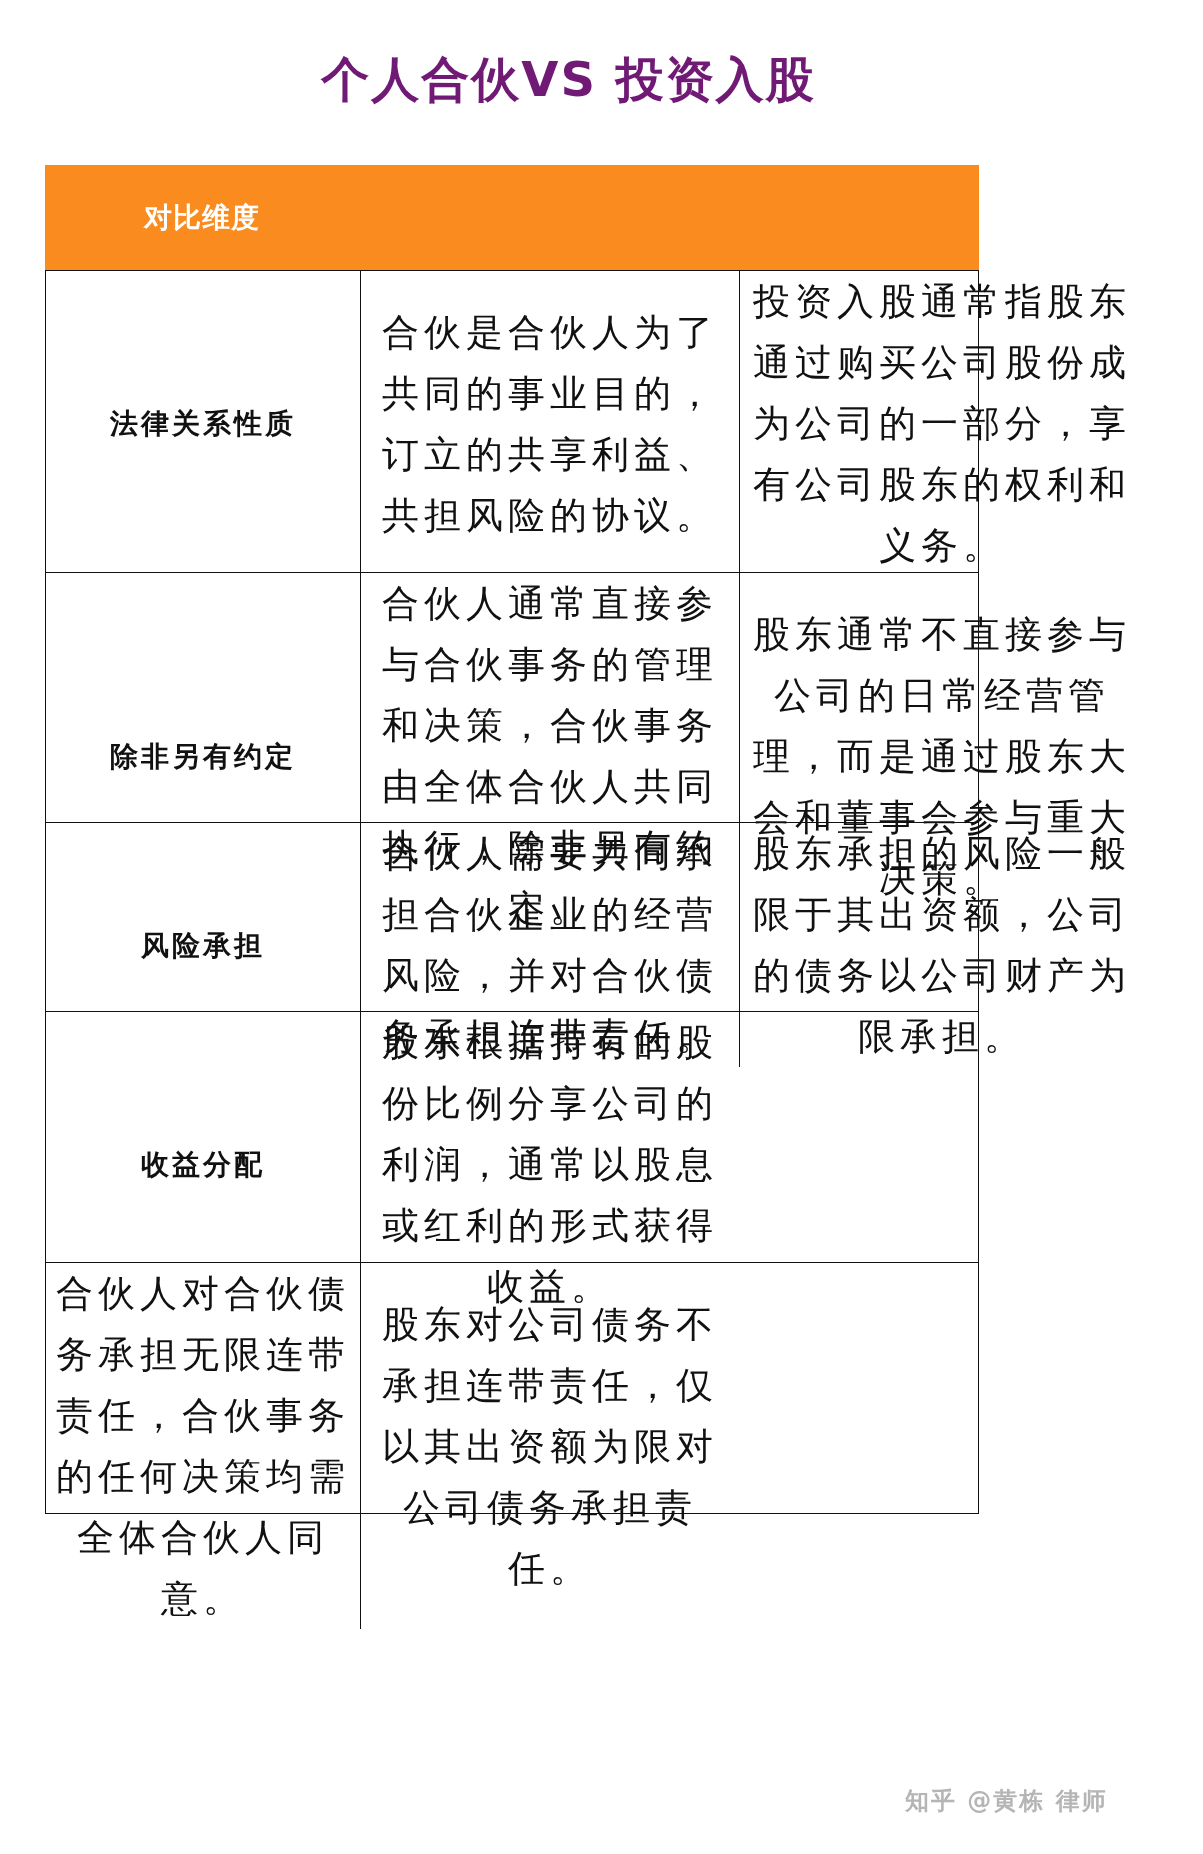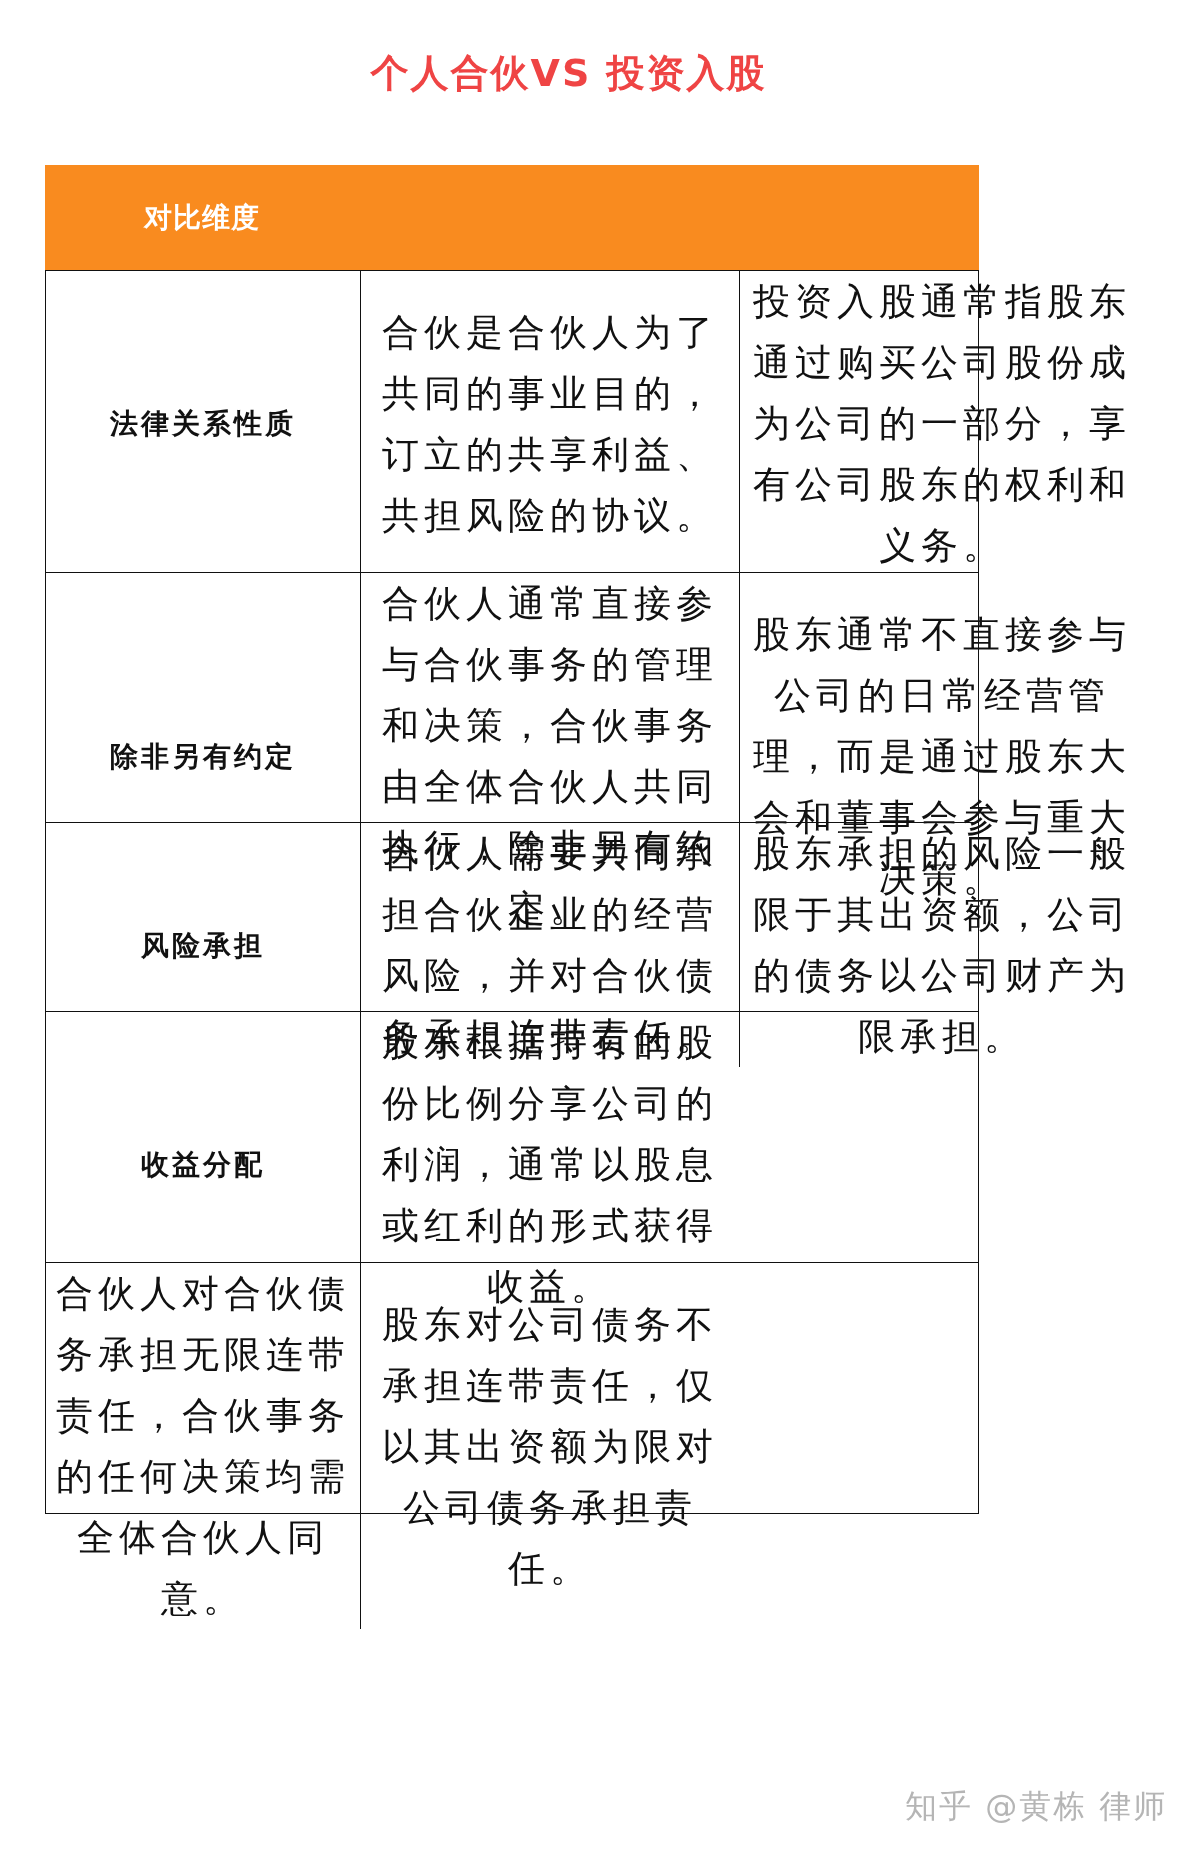--- a/index.html
+++ b/index.html
@@ -1,40 +1,40 @@
 <!DOCTYPE html>
 <html><head>
 <meta charset="utf-8">
 <style>
   html, body { margin: 0; padding: 0; background: #ffffff; }
   body { width: 1203px; height: 1854px; position: relative; overflow: hidden;
          font-family: "DejaVu Serif", "Liberation Serif", serif; color: #111; }
   .title { position: absolute; left: 0; top: 48px; width: 1137px; text-align: center;
            font-family: "DejaVu Sans", "Liberation Sans", sans-serif; font-weight: bold;
-           font-size: 38px; letter-spacing: 2px; color: #ef4444; }
+           font-size: 48px; letter-spacing: 2px; color: #701a75; }
   .table-wrap { position: absolute; left: 45px; top: 165px; width: 934px; }
   .head { display: grid; grid-template-columns: 314px 379px 405px; height: 105px;
           background: #f98b1f; }
   .head div { display: flex; align-items: center; justify-content: center; color: #fff;
               font-family: "DejaVu Sans", "Liberation Sans", sans-serif; font-weight: bold;
               font-size: 28px; letter-spacing: 1px; }
   .row { display: grid; grid-template-columns: 314px 379px 405px;
          border-left: 1.5px solid #111; border-right: 1.5px solid #111; border-bottom: 1.5px solid #111;
          box-sizing: border-box; }
   .row.first { border-top: 1.5px solid #111; }
   .cell { display: flex; align-items: center; justify-content: center; text-align: center;
           font-size: 37px; line-height: 61px; letter-spacing: 5px; padding: 0 10px; box-sizing: border-box; }
   .cell + .cell { border-left: 1.5px solid #111; }
   .cell.dim { font-family: "DejaVu Sans", "Liberation Sans", sans-serif; font-weight: bold;
               letter-spacing: 3px; font-size: 28px; }
   .note { border-left: 1.5px solid #111; border-right: 1.5px solid #111; border-bottom: 1.5px solid #111;
           box-sizing: border-box; height: 250px; padding: 10px 14px 0 14px;
           font-size: 28px; line-height: 61px; letter-spacing: 3.6px; text-align: justify; }
-  .watermark { position: absolute; left: 905px; top: 1785px; font-size: 32px; color: #b5b5b5;
-               font-family: "DejaVu Sans", "Liberation Sans", sans-serif; letter-spacing: 2px; }
+  .watermark { position: absolute; left: 905px; top: 1785px; font-size: 24px; color: #b5b5b5;
+               font-family: "DejaVu Sans", "Liberation Sans", sans-serif; letter-spacing: 2px; font-weight: bold; }
 </style>
 </head>
 <body>
 
 <div class="title">个人合伙VS 投资入股</div>
 
 <div class="table-wrap">
   <div class="head">
     <div>对比维度</div>
   </div>

